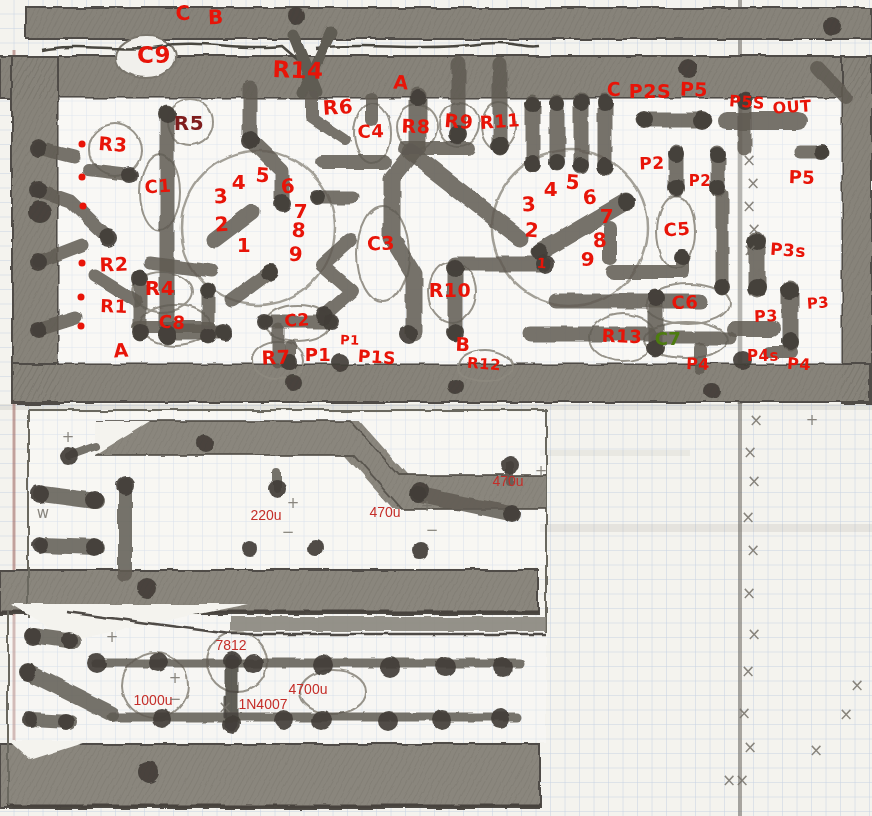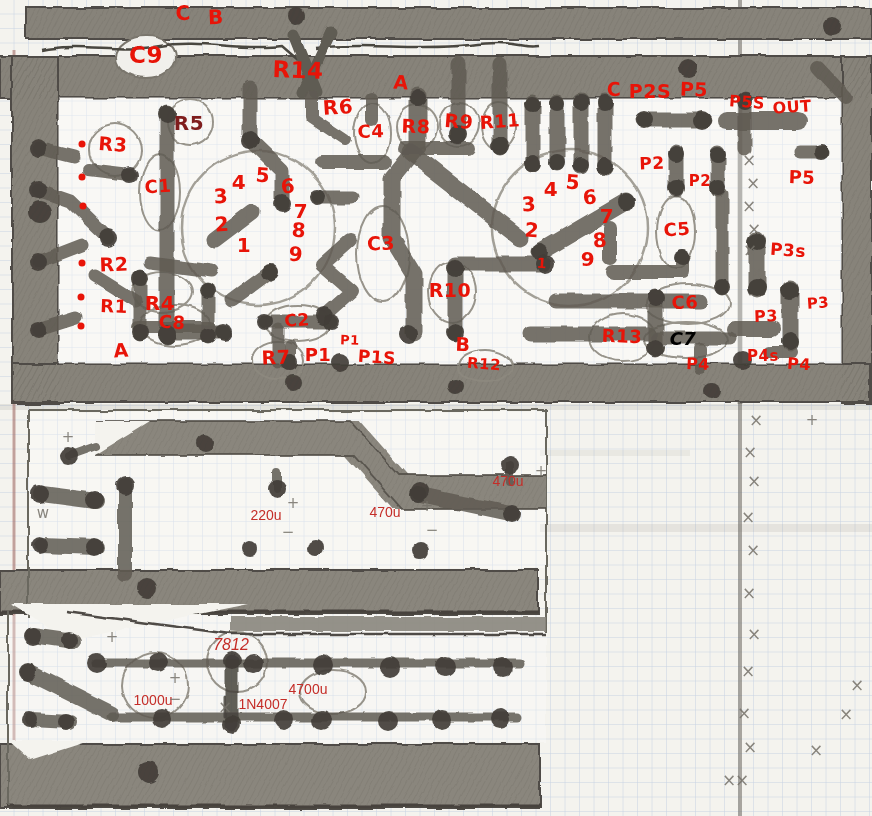--- a/index.html
+++ b/index.html
@@ -296,56 +296,56 @@
       <circle cx="442" cy="720" r="10"></circle>
           <circle cx="500" cy="719" r="10"></circle>
       <circle cx="148" cy="772" r="11"></circle>
     </g>
   </g>
 </svg>
 
 <div id="labels">
       <span class="hw" style="font-size: 20px; color: rgb(232, 20, 8); transform: translate(-50%, -50%) rotate(-4deg); left: 183px; top: 13px;">C</span>
       <span class="hw" style="font-size: 20px; color: rgb(232, 20, 8); transform: translate(-50%, -50%) rotate(-2deg); left: 216px; top: 17px;">B</span>
-      <span class="hw" style="font-size: 23px; color: rgb(232, 20, 8); transform: translate(-50%, -50%) rotate(0deg); left: 146px; top: 55px;">C9</span>
+      <span class="hw" style="font-size: 23px; color: rgb(232, 20, 8); transform: translate(-50%, -50%) rotate(0deg); left: 154px; top: 55px;">C9</span>
       <span class="hw" style="font-size: 23px; color: rgb(232, 20, 8); transform: translate(-50%, -50%) rotate(2deg); left: 298px; top: 70px;">R14</span>
       <span class="hw" style="font-size: 19px; color: rgb(232, 20, 8); transform: translate(-50%, -50%) rotate(4deg); left: 401px; top: 82px;">A</span>
       <span class="hw" style="font-size: 20px; color: rgb(232, 20, 8); transform: translate(-50%, -50%) rotate(-4deg); left: 338px; top: 107px;">R6</span>
       <span class="hw" style="font-size: 18px; color: rgb(232, 20, 8); transform: translate(-50%, -50%) rotate(-2deg); left: 371px; top: 131px;">C4</span>
       <span class="hw" style="font-size: 20px; color: #7f1d1d; transform: translate(-50%, -50%) rotate(0deg); left: 189px; top: 123px;">R5</span>
       <span class="hw" style="font-size: 19px; color: rgb(232, 20, 8); transform: translate(-50%, -50%) rotate(2deg); left: 416px; top: 126px;">R8</span>
       <span class="hw" style="font-size: 19px; color: rgb(232, 20, 8); transform: translate(-50%, -50%) rotate(4deg); left: 459px; top: 121px;">R9</span>
       <span class="hw" style="font-size: 18px; color: rgb(232, 20, 8); transform: translate(-50%, -50%) rotate(-4deg); left: 500px; top: 121px;">R11</span>
       <span class="hw" style="font-size: 19px; color: rgb(232, 20, 8); transform: translate(-50%, -50%) rotate(-2deg); left: 614px; top: 89px;">C</span>
       <span class="hw" style="font-size: 19px; color: rgb(232, 20, 8); transform: translate(-50%, -50%) rotate(0deg); left: 650px; top: 91px;">P2S</span>
       <span class="hw" style="font-size: 19px; color: rgb(232, 20, 8); transform: translate(-50%, -50%) rotate(2deg); left: 694px; top: 89px;">P5</span>
       <span class="hw" style="font-size: 16px; color: rgb(232, 20, 8); transform: translate(-50%, -50%) rotate(4deg); left: 747px; top: 102px;">P5S</span>
       <span class="hw" style="font-size: 16px; color: rgb(232, 20, 8); transform: translate(-50%, -50%) rotate(-4deg); left: 792px; top: 107px;">OUT</span>
       <span class="hw" style="font-size: 17px; color: rgb(232, 20, 8); transform: translate(-50%, -50%) rotate(-2deg); left: 652px; top: 163px;">P2</span>
       <span class="hw" style="font-size: 15px; color: rgb(232, 20, 8); transform: translate(-50%, -50%) rotate(0deg); left: 700px; top: 181px;">P2</span>
       <span class="hw" style="font-size: 18px; color: rgb(232, 20, 8); transform: translate(-50%, -50%) rotate(2deg); left: 802px; top: 177px;">P5</span>
       <span class="hw" style="font-size: 19px; color: rgb(232, 20, 8); transform: translate(-50%, -50%) rotate(4deg); left: 113px; top: 144px;">R3</span>
       <span class="hw" style="font-size: 18px; color: rgb(232, 20, 8); transform: translate(-50%, -50%) rotate(-4deg); left: 158px; top: 186px;">C1</span>
       <span class="hw" style="font-size: 19px; color: rgb(232, 20, 8); transform: translate(-50%, -50%) rotate(-2deg); left: 114px; top: 264px;">R2</span>
-      <span class="hw" style="font-size: 20px; color: rgb(232, 20, 8); transform: translate(-50%, -50%) rotate(0deg); left: 160px; top: 288px; margin-top: 15px;">R4</span>
+      <span class="hw" style="font-size: 20px; color: rgb(232, 20, 8); transform: translate(-50%, -50%) rotate(0deg); left: 160px; top: 288px;">R4</span>
       <span class="hw" style="font-size: 18px; color: rgb(232, 20, 8); transform: translate(-50%, -50%) rotate(2deg); left: 114px; top: 306px;">R1</span>
       <span class="hw" style="font-size: 18px; color: rgb(232, 20, 8); transform: translate(-50%, -50%) rotate(4deg); left: 172px; top: 322px;">C8</span>
       <span class="hw" style="font-size: 19px; color: rgb(232, 20, 8); transform: translate(-50%, -50%) rotate(-4deg); left: 121px; top: 350px;">A</span>
       <span class="hw" style="font-size: 19px; color: rgb(232, 20, 8); transform: translate(-50%, -50%) rotate(-2deg); left: 276px; top: 357px;">R7</span>
       <span class="hw" style="font-size: 18px; color: rgb(232, 20, 8); transform: translate(-50%, -50%) rotate(0deg); left: 318px; top: 354px;">P1</span>
       <span class="hw" style="font-size: 13px; color: rgb(232, 20, 8); transform: translate(-50%, -50%) rotate(2deg); left: 350px; top: 340px;">P1</span>
       <span class="hw" style="font-size: 17px; color: rgb(232, 20, 8); transform: translate(-50%, -50%) rotate(4deg); left: 377px; top: 357px;">P1S</span>
       <span class="hw" style="font-size: 17px; color: rgb(232, 20, 8); transform: translate(-50%, -50%) rotate(-4deg); left: 297px; top: 320px;">C2</span>
       <span class="hw" style="font-size: 19px; color: rgb(232, 20, 8); transform: translate(-50%, -50%) rotate(-2deg); left: 381px; top: 243px;">C3</span>
       <span class="hw" style="font-size: 19px; color: rgb(232, 20, 8); transform: translate(-50%, -50%) rotate(0deg); left: 450px; top: 290px;">R10</span>
       <span class="hw" style="font-size: 19px; color: rgb(232, 20, 8); transform: translate(-50%, -50%) rotate(2deg); left: 463px; top: 344px;">B</span>
       <span class="hw" style="font-size: 15px; color: rgb(232, 20, 8); transform: translate(-50%, -50%) rotate(4deg); left: 484px; top: 364px;">R12</span>
       <span class="hw" style="font-size: 18px; color: rgb(232, 20, 8); transform: translate(-50%, -50%) rotate(-4deg); left: 677px; top: 229px;">C5</span>
       <span class="hw" style="font-size: 18px; color: rgb(232, 20, 8); transform: translate(-50%, -50%) rotate(-2deg); left: 685px; top: 302px;">C6</span>
-      <span class="hw" style="font-size: 18px; color: #000000; transform: translate(-50%, -50%) rotate(0deg); left: 683px; top: 338px; font-style: italic;">C7</span>
+      <span class="hw" style="font-size: 18px; color: #4d7c0f; transform: translate(-50%, -50%) rotate(0deg); left: 668px; top: 338px;">C7</span>
       <span class="hw" style="font-size: 18px; color: rgb(232, 20, 8); transform: translate(-50%, -50%) rotate(2deg); left: 622px; top: 336px;">R13</span>
       <span class="hw" style="font-size: 17px; color: rgb(232, 20, 8); transform: translate(-50%, -50%) rotate(4deg); left: 788px; top: 250px;">P3s</span>
       <span class="hw" style="font-size: 15px; color: rgb(232, 20, 8); transform: translate(-50%, -50%) rotate(-4deg); left: 818px; top: 303px;">P3</span>
       <span class="hw" style="font-size: 16px; color: rgb(232, 20, 8); transform: translate(-50%, -50%) rotate(-2deg); left: 766px; top: 316px;">P3</span>
       <span class="hw" style="font-size: 15px; color: rgb(232, 20, 8); transform: translate(-50%, -50%) rotate(0deg); left: 763px; top: 356px;">P4s</span>
       <span class="hw" style="font-size: 16px; color: rgb(232, 20, 8); transform: translate(-50%, -50%) rotate(2deg); left: 698px; top: 364px;">P4</span>
       <span class="hw" style="font-size: 16px; color: rgb(232, 20, 8); transform: translate(-50%, -50%) rotate(4deg); left: 799px; top: 364px;">P4</span>
       <span class="hw" style="font-size: 20px; color: rgb(232, 20, 8); transform: translate(-50%, -50%) rotate(-4deg); left: 221px; top: 196px;">3</span>
       <span class="hw" style="font-size: 20px; color: rgb(232, 20, 8); transform: translate(-50%, -50%) rotate(0deg); left: 239px; top: 182px;">4</span>
       <span class="hw" style="font-size: 20px; color: rgb(232, 20, 8); transform: translate(-50%, -50%) rotate(4deg); left: 263px; top: 175px;">5</span>
@@ -360,21 +360,21 @@
       <span class="hw" style="font-size: 20px; color: rgb(232, 20, 8); transform: translate(-50%, -50%) rotate(4deg); left: 573px; top: 182px;">5</span>
       <span class="hw" style="font-size: 20px; color: rgb(232, 20, 8); transform: translate(-50%, -50%) rotate(-4deg); left: 590px; top: 197px;">6</span>
       <span class="hw" style="font-size: 20px; color: rgb(232, 20, 8); transform: translate(-50%, -50%) rotate(0deg); left: 607px; top: 216px;">7</span>
       <span class="hw" style="font-size: 20px; color: rgb(232, 20, 8); transform: translate(-50%, -50%) rotate(4deg); left: 532px; top: 230px;">2</span>
       <span class="hw" style="font-size: 20px; color: rgb(232, 20, 8); transform: translate(-50%, -50%) rotate(-4deg); left: 600px; top: 240px;">8</span>
       <span class="hw" style="font-size: 20px; color: rgb(232, 20, 8); transform: translate(-50%, -50%) rotate(0deg); left: 588px; top: 259px;">9</span>
       <span class="hw" style="font-size: 14px; color: rgb(232, 20, 8); transform: translate(-50%, -50%) rotate(4deg); left: 542px; top: 263px;">1</span>
       <span class="typed" style="font-size: 14px; color: rgb(196, 45, 40); left: 508px; top: 481px;">470u</span>
       <span class="typed" style="font-size: 14px; color: rgb(196, 45, 40); left: 266px; top: 515px;">220u</span>
       <span class="typed" style="font-size: 14px; color: rgb(196, 45, 40); left: 385px; top: 512px;">470u</span>
-      <span class="typed" style="font-size: 16px; color: rgb(196, 45, 40); left: 231px; top: 645px; font-style: italic;">7812</span>
+      <span class="typed" style="font-size: 14px; color: rgb(196, 45, 40); left: 231px; top: 645px;">7812</span>
       <span class="typed" style="font-size: 14px; color: rgb(196, 45, 40); left: 153px; top: 684px; margin-top: 16px;">1000u</span>
       <span class="typed" style="font-size: 14px; color: rgb(196, 45, 40); left: 308px; top: 689px;">4700u</span>
       <span class="typed" style="font-size: 14px; color: rgb(196, 45, 40); left: 263px; top: 704px;">1N4007</span>
       <div class="red-dot" style="background: rgb(232, 20, 8); left: 82px; top: 144px;"></div>
       <div class="red-dot" style="background: rgb(232, 20, 8); left: 82px; top: 177px;"></div>
       <div class="red-dot" style="background: rgb(232, 20, 8); left: 83px; top: 206px;"></div>
       <div class="red-dot" style="background: rgb(232, 20, 8); left: 82px; top: 263px;"></div>
       <div class="red-dot" style="background: rgb(232, 20, 8); left: 81px; top: 297px;"></div>
       <div class="red-dot" style="background: rgb(232, 20, 8); left: 81px; top: 326px;"></div>
       <span class="pencil" style="font-size: 15px; left: 68px; top: 437px;">+</span>

